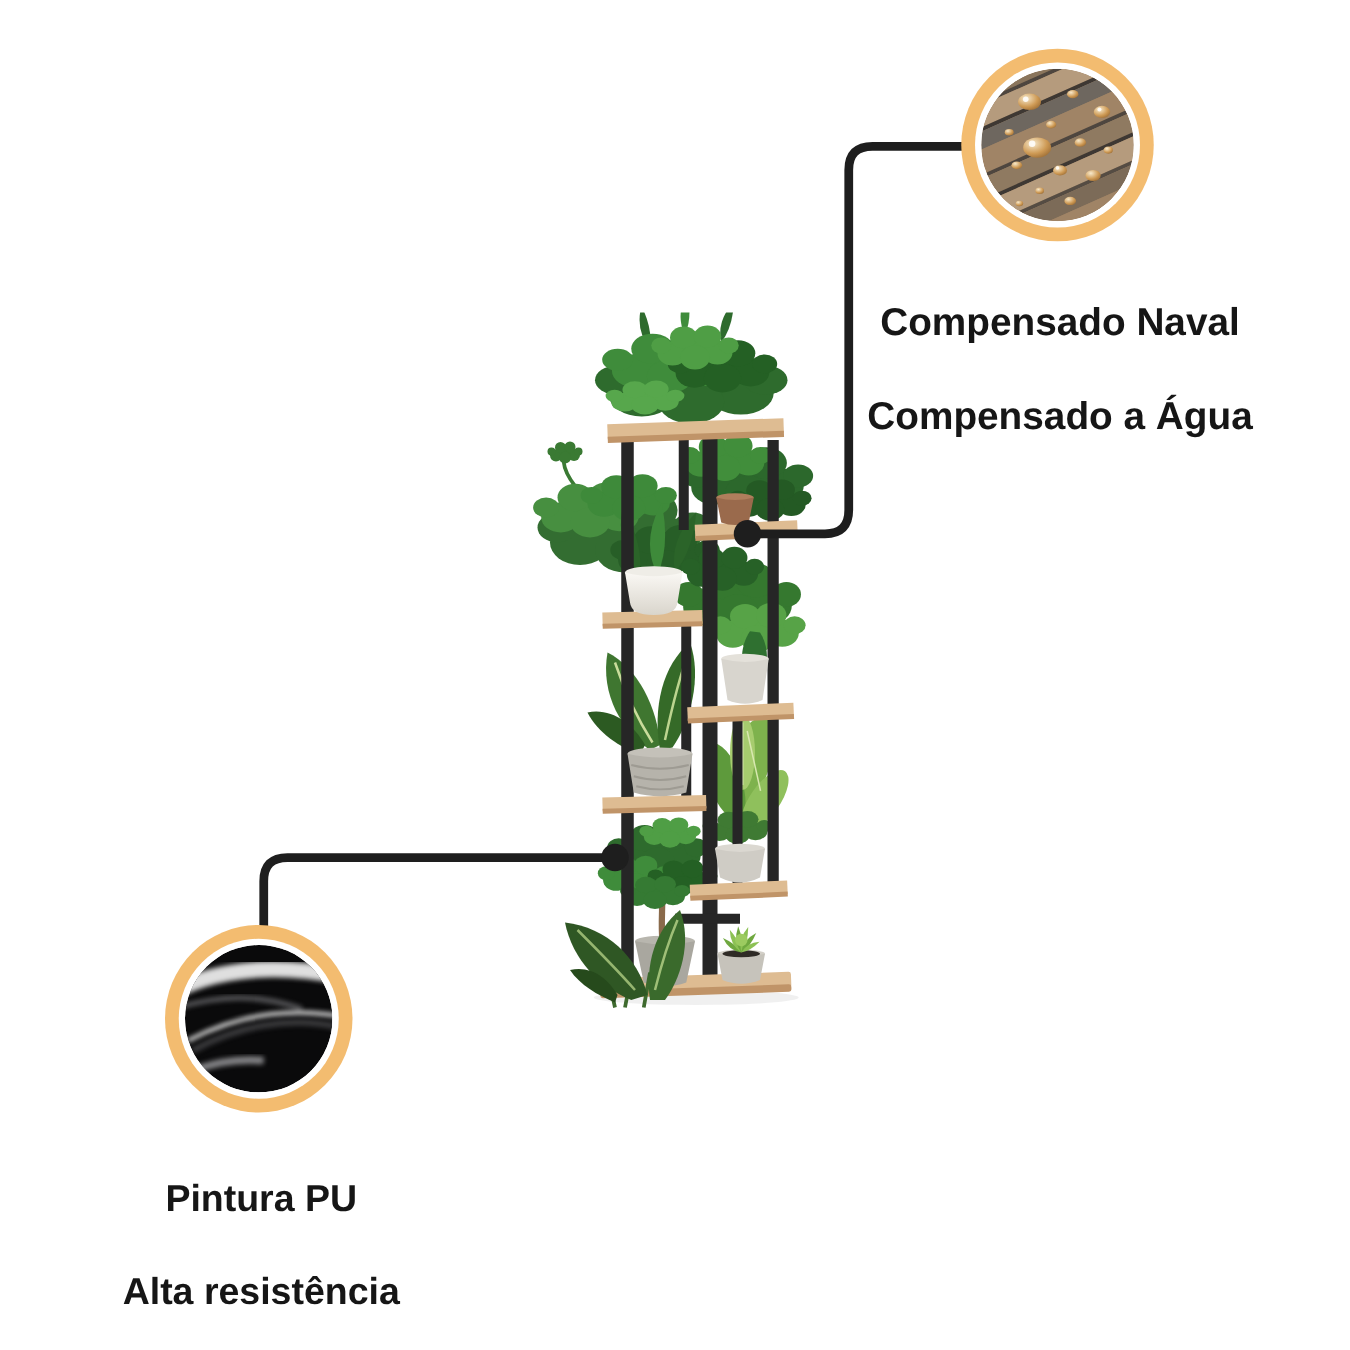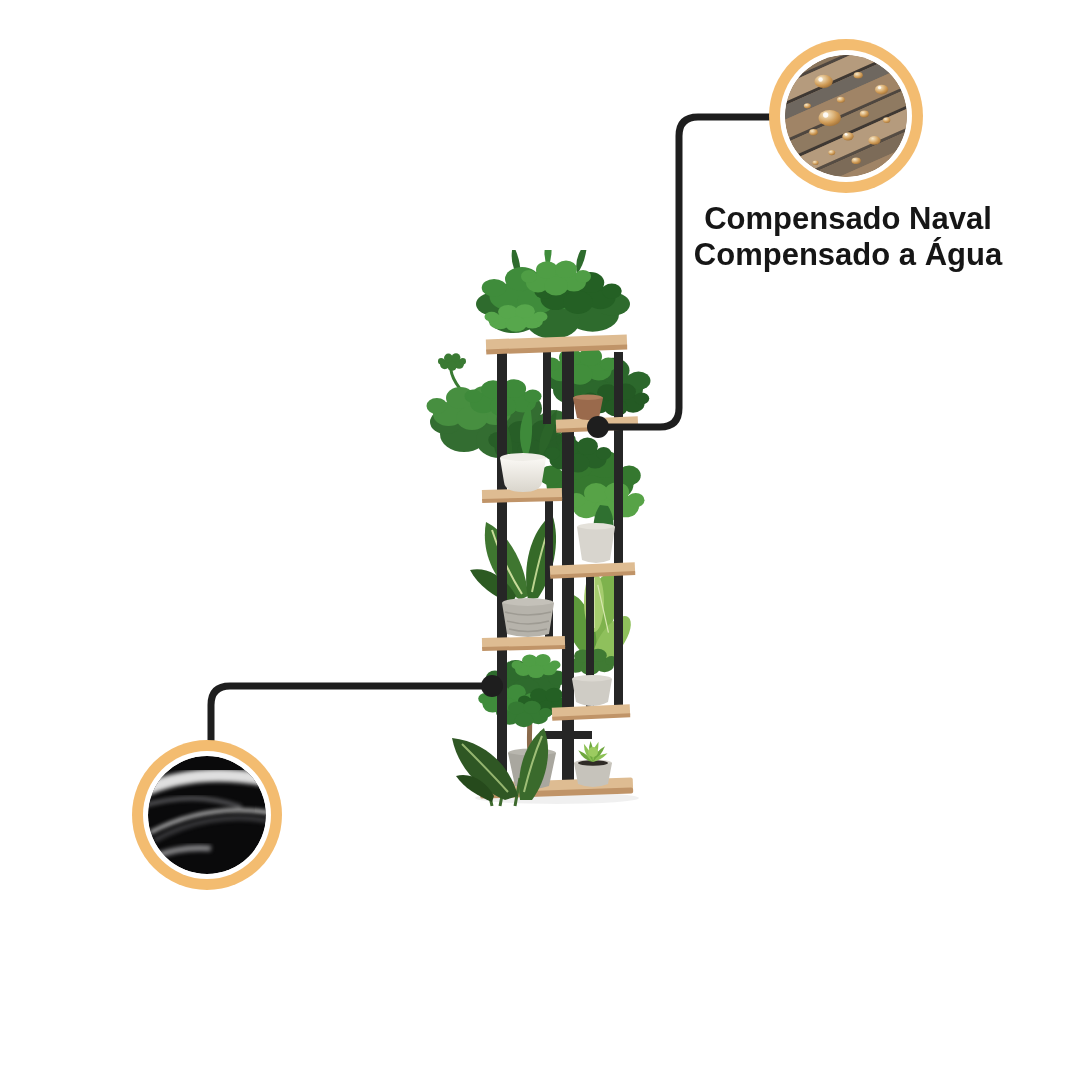--- a/index.html
+++ b/index.html
@@ -12,21 +12,21 @@
   .stand{position:absolute;left:420px;top:250px;width:240px;height:570px;}
 
   .badge{position:absolute;border-radius:50%;background:#F3BC70;}
   .badge-top{left:769px;top:39px;width:154px;height:154px;}
   .badge-bottom{left:132px;top:740px;width:150px;height:150px;}
   .badge .ring-white{position:absolute;inset:11px;border-radius:50%;background:#ffffff;}
   .badge .photo{position:absolute;inset:16px;border-radius:50%;overflow:hidden;}
   .badge .photo svg{width:100%;height:100%;}
 
   .label{position:absolute;text-align:center;color:#161616;font-weight:700;}
-  .label div{white-space:nowrap;}
+  .label div{white-space:nowrap;margin-top:39px;}
   .label-top{left:688px;top:201px;width:320px;font-size:31px;line-height:36px;}
   .label-bottom{left:49px;top:903px;width:320px;font-size:30px;line-height:35px;}
 </style>
 </head>
 <body>
 
 <div class="canvas">
 
   <svg class="stand" viewBox="420 250 240 570" xmlns="http://www.w3.org/2000/svg">
     <defs>
@@ -273,14 +273,18 @@
           <path d="M-10 38 C 25 20 70 14 130 26" stroke="#F2F2F2" stroke-width="13" fill="none" filter="url(#soft)" opacity=".92"></path>
           <path d="M-10 52 C 30 40 60 40 95 52" stroke="#9E9EA2" stroke-width="4" fill="none" filter="url(#soft)" opacity=".55"></path>
           <path d="M2 78 C 40 58 80 50 126 58" stroke="#FFFFFF" stroke-width="3" fill="none" filter="url(#soft)" opacity=".95"></path>
           <path d="M6 86 C 42 66 84 58 122 66" stroke="#6E6E72" stroke-width="5" fill="none" filter="url(#soft)" opacity=".5"></path>
           <path d="M-8 108 C 20 96 40 92 64 94" stroke="#D8D8DC" stroke-width="6" fill="none" filter="url(#soft)" opacity=".6"></path>
         </g>
       </svg>
     </div>
   </div>
 
+  <div class="label label-bottom">
+    <div>Pintura PU</div>
+    <div>Alta resistência</div>
+  </div>
 
 </div>
 
 </body></html>

